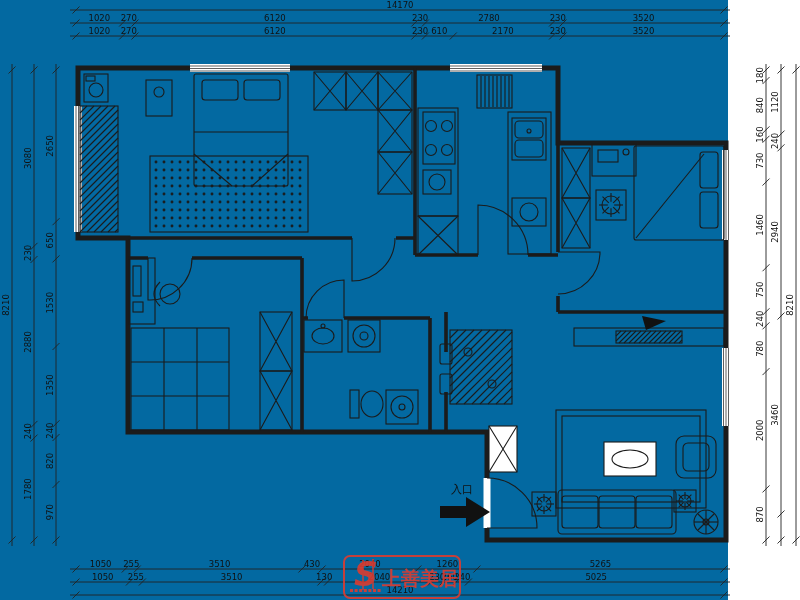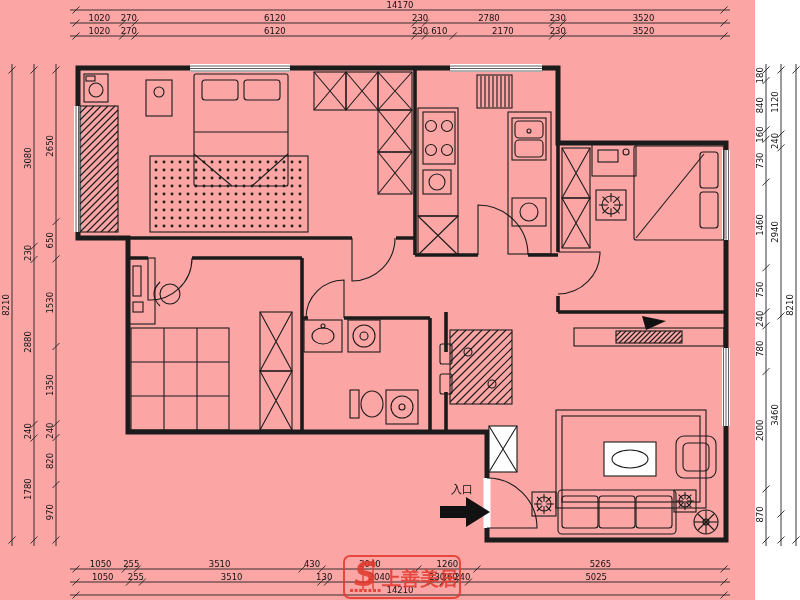--- a/index.html
+++ b/index.html
@@ -1,17 +1,17 @@
 <!DOCTYPE html>
 <html><head>
 <meta charset="utf-8">
 <style>
   html,body{margin:0;padding:0;background:#fff;width:800px;height:600px;overflow:hidden;
             font-family:"DejaVu Sans",sans-serif;}
-  #stage{position:relative;width:728px;height:600px;background:#fca5a5;padding-left:27px;}
+  #stage{position:relative;width:728px;height:600px;background:#0369a1;}
   svg{display:block;position:absolute;left:0;top:0;}
   
   #plan-static *{stroke:#1b1b1b;fill:none;stroke-width:1.1;stroke-linecap:butt;}
   #plan-static .w5{stroke-width:5;}
   #plan-static .w4{stroke-width:3.6;}
   #plan-static .thin{stroke-width:0.7;}
   #plan-static .whitefill{fill:#ffffff;stroke:none;}
   #plan-static .blackfill{fill:#111;stroke:none;}
   
   #dim-layer line{stroke:#222;stroke-width:0.9;}

